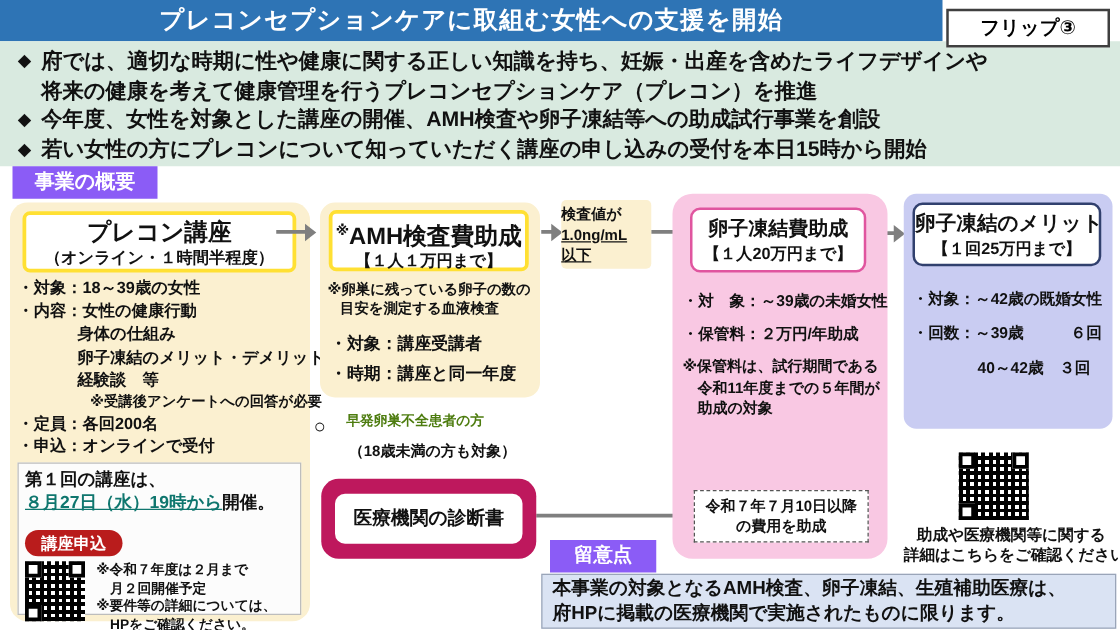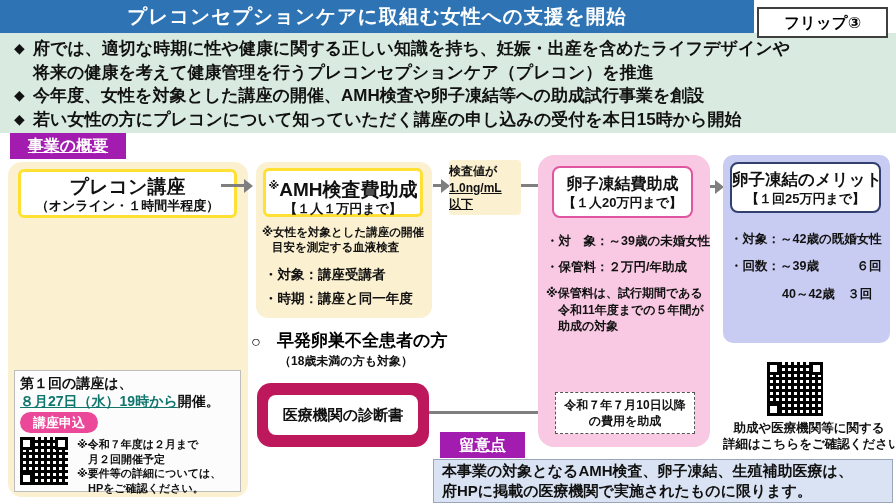--- a/index.html
+++ b/index.html
@@ -21,21 +21,21 @@
   }
   
   .intro {
     position:absolute; left:0; top:33px; width:896px; height:100px;
     background:#D9EAE0; box-sizing:border-box; padding:4px 0 0 6px;
   }
   .intro-row { display:flex; font-size:17px; line-height:23.5px; }
   .intro-marker { flex:none; width:27px; text-align:center; font-size:14px; }
   
   .pink-label {
-    position:absolute; background:#a21caf; color:#fff; text-align:center;text-decoration:underline;
+    position:absolute; background:#8b5cf6; color:#fff; text-align:center;
   }
   .overview-label { left:10px; top:133px; width:116px; height:26px; font-size:16px; line-height:26px; }
   .notice-label  { left:440px; top:432px; width:85px; height:26px; font-size:15.5px; line-height:26px; }
   
   .flow-box { position:absolute; box-sizing:border-box; }
   .box-header {
     position:absolute; background:#fff; text-align:center; box-sizing:border-box;
   }
   .h-title { font-size:19px; line-height:23px; white-space:nowrap; }
   .h-sub   { font-size:13px; line-height:16px; white-space:nowrap; }
@@ -45,21 +45,21 @@
   .box1-list { position:absolute; left:6px; top:59px; width:232px; font-size:13px; line-height:18.5px; white-space:nowrap; }
   .ind1 { padding-left:48px; }
   .ind2 { padding-left:58px; font-size:11.5px; line-height:16px; }
   .first-box {
     position:absolute; left:6px; top:208px; width:227px; height:122px;
     background:#FCFCFC; border:1px solid #BDBDBD; box-sizing:border-box; padding:3px 5px;
     font-size:14px; line-height:18px;
   }
   .red-ul { color:#0f766e; text-decoration:underline; }
   .apply-pill {
-    display:inline-block; margin-top:2px; background:#ec4899; color:#fff;
+    display:inline-block; margin-top:14px; background:#b91c1c; color:#fff;
     font-size:13px; line-height:19px; border-radius:11px; padding:1px 13px;
   }
   .qr-row { display:flex; margin-top:4px; }
   .qr-notes { font-size:11px; line-height:14.5px; margin-left:9px; white-space:nowrap; }
   .qr-notes .nind { padding-left:11px; }
   
   .qr {
     position:relative; background:#fff; flex:none;
     background-image:
       repeating-linear-gradient(0deg, #000 0 3px, transparent 3px 6px),
@@ -103,21 +103,21 @@
   
   .box4 { left:723px; top:155px; width:167px; height:188px; background:#C9CCF2; border-radius:10px; }
   .box4-header { left:7px; top:7px; width:151px; height:51px; border:2.5px solid #31406E; border-radius:8px; padding-top:4px; }
   .box4 .h-title { font-size:16.5px; }
   .box4-li1 { position:absolute; left:7px; top:76px;  font-size:12.5px; white-space:nowrap; }
   .box4-li2 { position:absolute; left:7px; top:103px; font-size:12.5px; white-space:nowrap; }
   .box4-li3 { position:absolute; left:59px; top:131px; font-size:12.5px; white-space:nowrap; }
   
   .premature { position:absolute; left:251px; top:329px; width:230px; height:48px; }
   .prem-circle { position:absolute; left:0; top:4px; font-size:16px; }
-  .prem-title  { position:absolute; left:26px; top:0; font-size:17px; color:#000000; white-space:nowrap; }
+  .prem-title  { position:absolute; left:26px; top:0; font-size:11px; color:#4d7c0f; white-space:nowrap; }
   .prem-note   { position:absolute; left:28px; top:24px; font-size:12px; white-space:nowrap; }
   
   .green-box { left:257px; top:383px; width:172px; height:64px; background:#be185d; border-radius:14px; }
   .green-inner {
     position:absolute; left:11px; top:12px; width:150px; height:40px;
     background:#fff; border-radius:8px; text-align:center; font-size:15px; line-height:40px; white-space:nowrap;
   }
   
   .notice-box {
     position:absolute; left:433px; top:459px; width:460px; height:44px;
@@ -165,20 +165,30 @@
       <span>若い女性の方にプレコンについて知っていただく講座の申し込みの受付を本日15時から開始</span>
     </div>
   </div>
 
   <div class="pink-label overview-label">事業の概要</div>
 
   <div class="flow-box box1">
     <div class="box-header box1-header">
       <div class="h-title">プレコン講座</div>
       <div class="h-sub">（オンライン・１時間半程度）</div>
+    </div>
+    <div class="box1-list">
+      <div>・対象：18～39歳の女性</div>
+      <div>・内容：女性の健康行動</div>
+      <div class="ind1">身体の仕組み</div>
+      <div class="ind1">卵子凍結のメリット・デメリット</div>
+      <div class="ind1">経験談　等</div>
+      <div class="ind2">※受講後アンケートへの回答が必要</div>
+      <div>・定員：各回200名</div>
+      <div>・申込：オンラインで受付</div>
     </div>
     <div class="first-box">
       <div>第１回の講座は、</div>
       <div><span class="red-ul">８月27日（水）19時から</span><span>開催。</span></div>
       <div class="apply-pill">講座申込</div>
       <div class="qr-row">
         <div class="qr qr-sm">
             <div class="finder3"></div>
           </div>
         <div class="qr-notes">
@@ -196,21 +206,21 @@
   <div class="h-arrow arrow3"></div>
   <div class="h-arrow arrow4"></div>
   <div class="h-arrow arrow5"></div>
 
   <div class="flow-box box2">
     <div class="box-header box2-header">
       <div class="h-title"><span class="amh-marker">※</span><span>AMH検査費助成</span></div>
       <div class="h-sub">【１人１万円まで】</div>
     </div>
     <div class="box2-desc">
-      <div>※女性を対象とした講座の開催</div>
+      <div>※卵巣に残っている卵子の数の</div>
       <div class="dind">目安を測定する血液検査</div>
     </div>
     <div class="box2-li1">・対象：講座受講者</div>
     <div class="box2-li2">・時期：講座と同一年度</div>
   </div>
 
   <div class="threshold">
     <div>検査値が</div>
     <div class="ul">1.0ng/mL</div>
     <div class="ul">以下</div>

